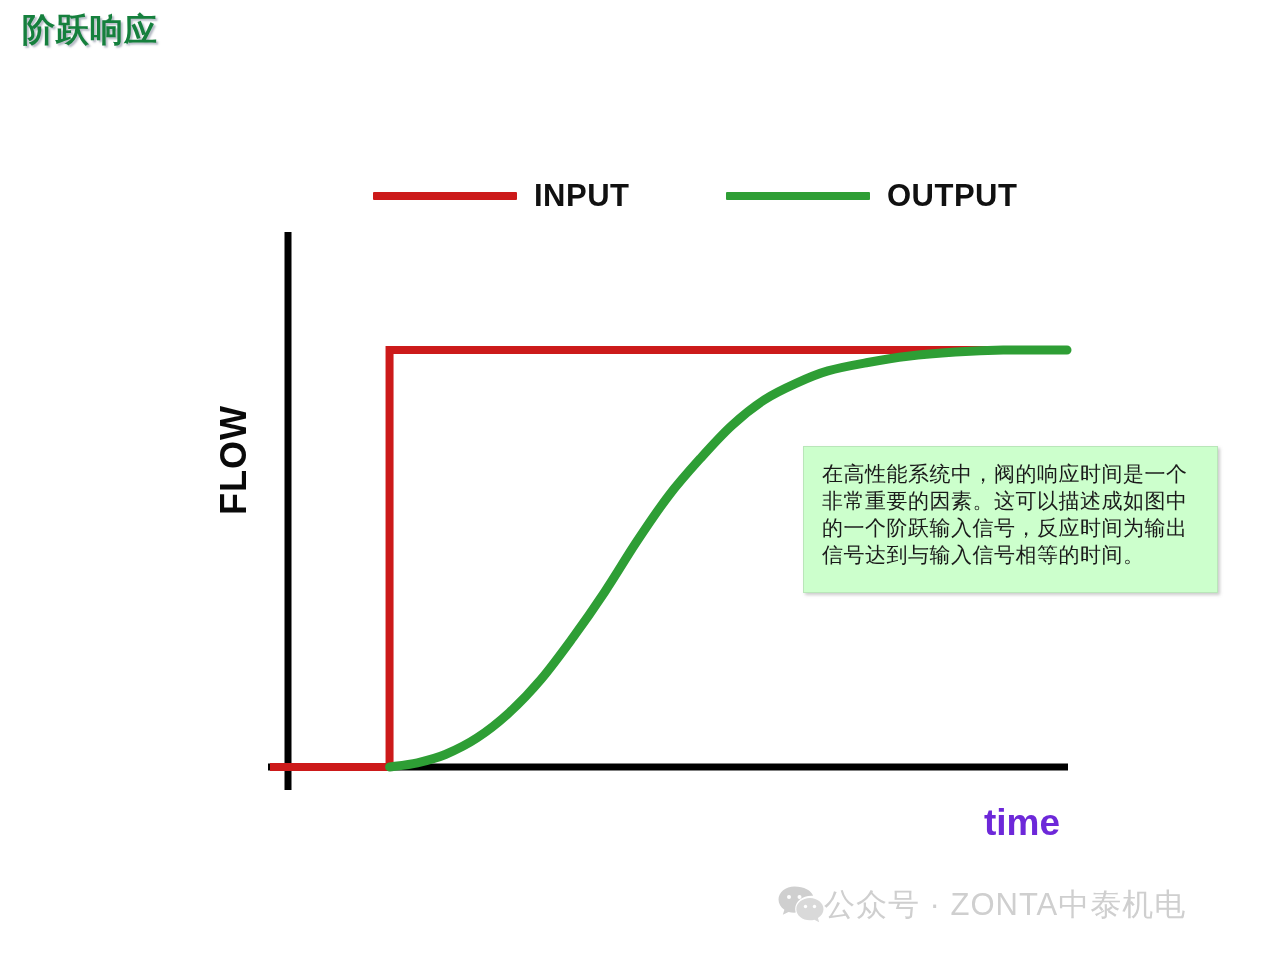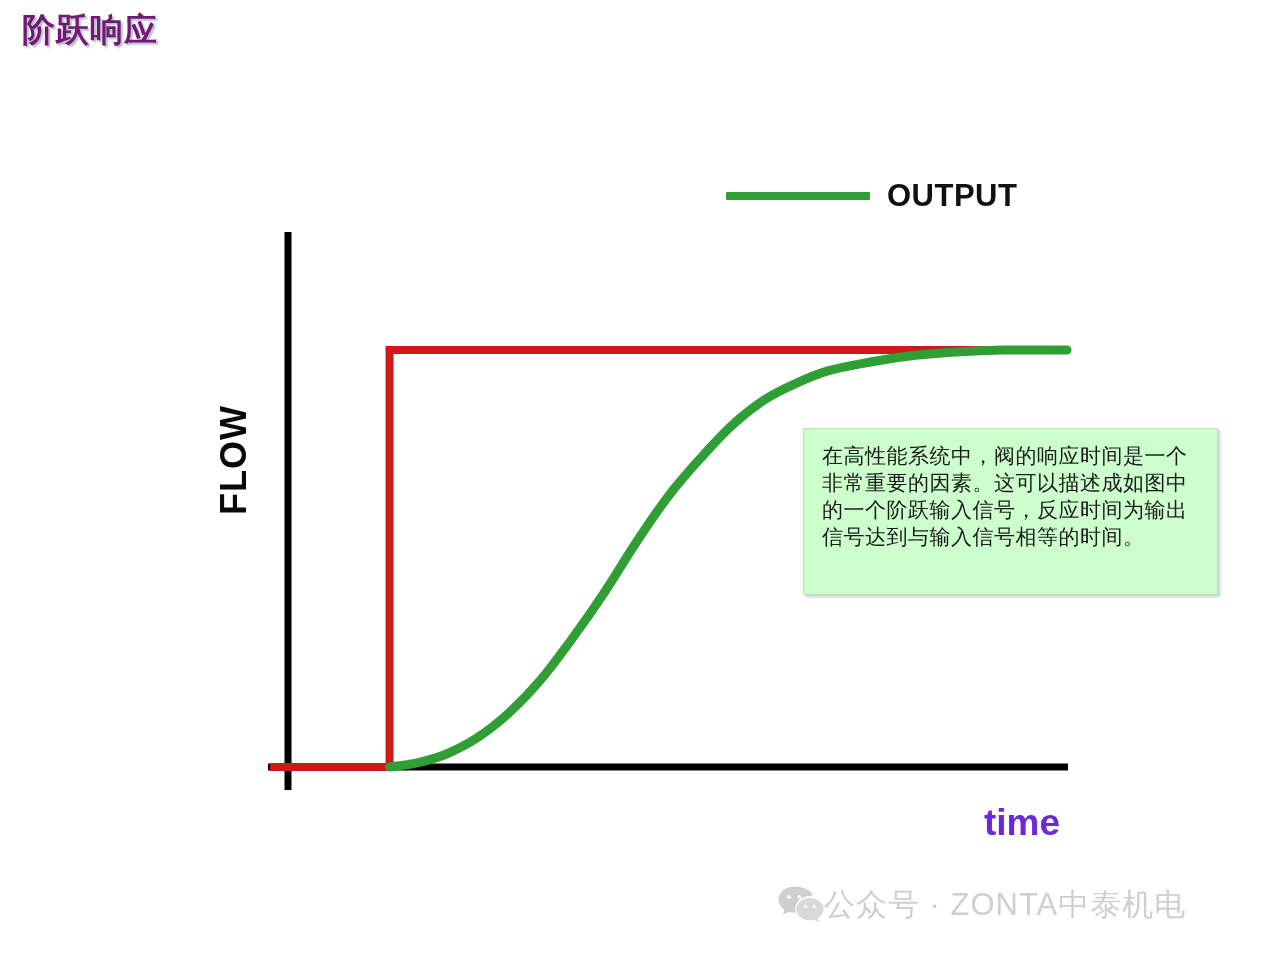--- a/index.html
+++ b/index.html
@@ -20,21 +20,21 @@
 
   
   #slide-title {
     position: absolute;
     left: 22px;
     top: 8px;
     font-family: "DejaVu Serif", "Liberation Serif", serif;
     font-weight: bold;
     font-size: 33px;
     letter-spacing: 1px;
-    color: #701a75;
+    color: #15803d;
     text-shadow: 2px 2px 2px rgba(120,130,150,0.55);
     white-space: nowrap;
   }
 
   
   #legend {
     position: absolute;
     left: 373px;
     top: 172px;
     width: 700px;
@@ -98,23 +98,23 @@
     font-weight: bold;
     font-size: 37px;
     color: #6d28d9;
     white-space: nowrap;
   }
 
   
   #annotation-note {
     position: absolute;
     left: 803px;
-    top: 428px;
+    top: 446px;
     width: 415px;
-    height: 167px;
+    height: 147px;
     background: #ccffcc;
     border: 1px solid #b9e6b9;
     box-shadow: 2px 2px 3px rgba(110,110,110,0.35);
     box-sizing: border-box;
     padding: 14px 16px 10px 18px;
   }
   #annotation-text {
     font-family: "DejaVu Serif", "Liberation Serif", serif;
     font-size: 21px;
     line-height: 27px;
@@ -146,20 +146,24 @@
   }
 </style>
 </head>
 <body>
 
 <div id="stage">
 
   <div id="slide-title">阶跃响应</div>
 
   <div id="legend">
+    <div class="legend-entry input">
+      <span class="legend-swatch" style="background:#cc1a1a;"></span>
+      <span class="legend-label">INPUT</span>
+    </div>
     <div class="legend-entry output">
       <span class="legend-swatch" style="background:#2e9e35;"></span>
       <span class="legend-label">OUTPUT</span>
     </div>
   </div>
 
   <svg id="plot" viewBox="0 0 1280 960">
 
     <line id="y-axis" x1="288" y1="232" x2="288" y2="790" stroke="#000000" stroke-width="7"></line>
 

